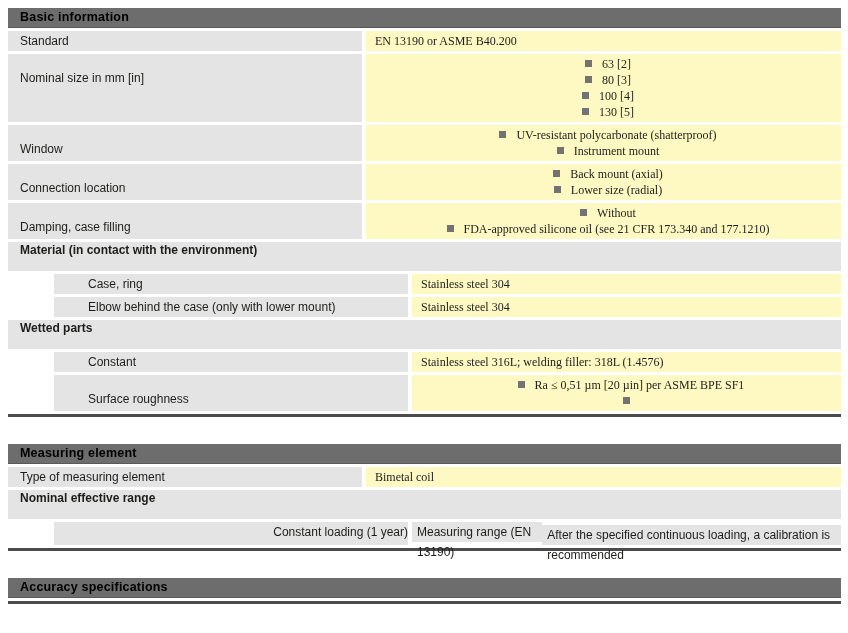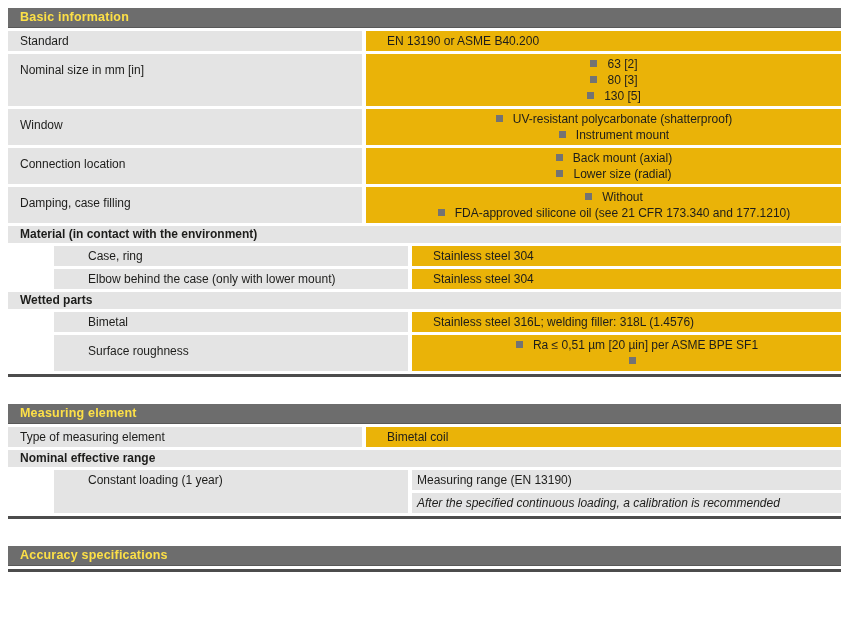--- a/index.html
+++ b/index.html
@@ -6,60 +6,60 @@
   html, body { background: #ffffff; }
   body {
     width: 848px; height: 633px; overflow: hidden;
     font-family: "Liberation Sans", sans-serif;
     color: #1d1d1b; font-size: 12px;
   }
   .page { width: 848px; height: 633px; padding: 8px 7px 0 8px; }
   .spec-table { width: 833px; margin-bottom: 27px; }
 
   .sec-header {
-    background: #6d6d6d; color: #fde047;
+    background: #6d6d6d; color: #000000;
     height: 20px; line-height: 19px;
     font-weight: bold; font-size: 12.5px;
     padding-left: 12px; letter-spacing: 0.2px;
     border-bottom: 1px solid #585858;
     margin-bottom: 3px;
   }
 
   .row { display: flex; margin-bottom: 3px; }
   .label-cell {
     width: 354px; min-width: 354px; background: #e4e4e4;
     padding-left: 12px; margin-right: 4px;
     font-weight: normal;
   }
   .label-cell.indent { padding-left: 34px; font-weight: normal; margin-left: 46px; }
-  .value-cell { flex: 1; background: #eab308; padding-left: 21px; }
+  .value-cell { flex: 1; background: #fef9c3; padding-left: 9px; font-family: Liberation Serif, serif; }
 
   .row.single .label-cell, .row.single .value-cell { height: 20px; line-height: 20px; }
 
-  .row.multi .label-cell { padding-top: 8px; line-height: 16px; }
+  .row.multi .label-cell { padding-top: 16px; line-height: 16px; }
   .row.multi .value-cell { padding-top: 2px; padding-bottom: 2px; text-align: center; }
   .bline { line-height: 16px; white-space: nowrap; }
   .sq {
     display: inline-block; width: 7px; height: 7px;
     background: #737373; margin-right: 10px;
     position: relative; top: -1px;
   }
 
   .subheading-row {
-    background: #e4e4e4; height: 17px; line-height: 17px;
+    background: #e4e4e4; height: 29px; line-height: 17px;
     font-weight: bold; padding-left: 12px; margin-bottom: 3px;
   }
 
-  .value-stack { flex: 1; display: flex; flex-direction: column; }
+  .value-stack { flex: 1; display: flex; flex-direction: row; }
   .value-stack .vcell {
     background: #e4e4e4; height: 20px; line-height: 20px;
     padding-left: 5px;
   }
-  .value-stack .vcell + .vcell { margin-top: 3px; font-style: italic; }
-  .row.split .label-cell { line-height: 20px; }
+  .value-stack .vcell + .vcell { margin-top: 3px; }
+  .row.split .label-cell { line-height: 20px; text-align: right; }
 
   .sec-end { height: 3px; background: #4c4c4c; }
 </style>
 </head>
 <body>
 
 <div class="page">
 
   <div class="spec-table">
     <div class="sec-header">Basic information</div>
@@ -67,20 +67,21 @@
     <div class="row single">
       <div class="label-cell">Standard</div>
       <div class="value-cell">EN 13190 or ASME B40.200</div>
     </div>
 
     <div class="row multi">
       <div class="label-cell">Nominal size in mm [in]</div>
       <div class="value-cell">
         <div class="bline"><span class="sq"></span><span>63 [2]</span></div>
         <div class="bline"><span class="sq"></span><span>80 [3]</span></div>
+        <div class="bline"><span class="sq"></span><span>100 [4]</span></div>
         <div class="bline"><span class="sq"></span><span>130 [5]</span></div>
       </div>
     </div>
 
     <div class="row multi">
       <div class="label-cell">Window</div>
       <div class="value-cell">
         <div class="bline"><span class="sq"></span><span>UV-resistant polycarbonate (shatterproof)</span></div>
         <div class="bline"><span class="sq"></span><span>Instrument mount</span></div>
       </div>
@@ -110,21 +111,21 @@
     </div>
 
     <div class="row single">
       <div class="label-cell indent">Elbow behind the case (only with lower mount)</div>
       <div class="value-cell">Stainless steel 304</div>
     </div>
 
     <div class="subheading-row">Wetted parts</div>
 
     <div class="row single">
-      <div class="label-cell indent">Bimetal</div>
+      <div class="label-cell indent">Constant</div>
       <div class="value-cell">Stainless steel 316L; welding filler: 318L (1.4576)</div>
     </div>
 
     <div class="row multi">
       <div class="label-cell indent">Surface roughness</div>
       <div class="value-cell">
         <div class="bline"><span class="sq"></span><span>Ra ≤ 0,51 µm [20 µin] per ASME BPE SF1</span></div>
         <div class="bline"><span class="sq"></span></div>
       </div>
     </div>

